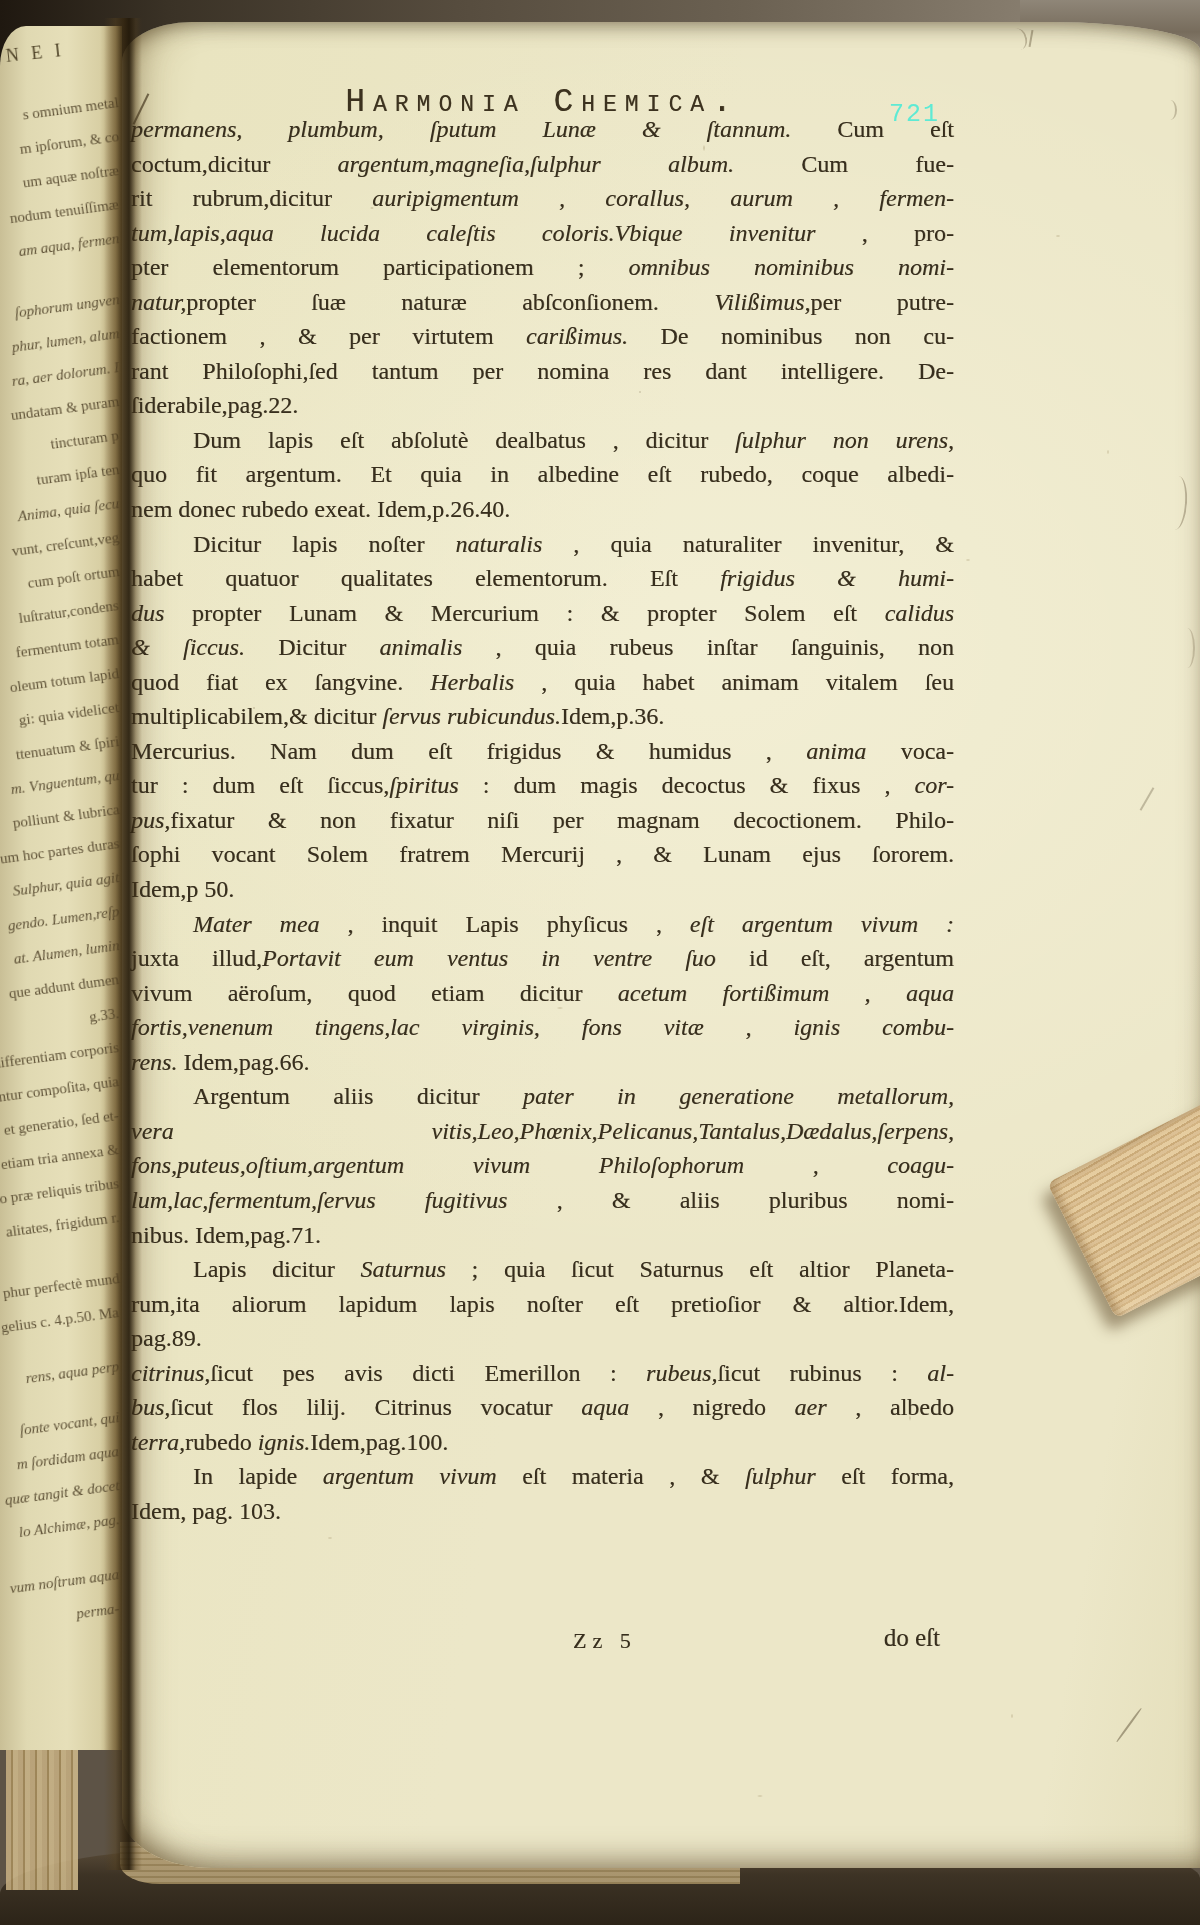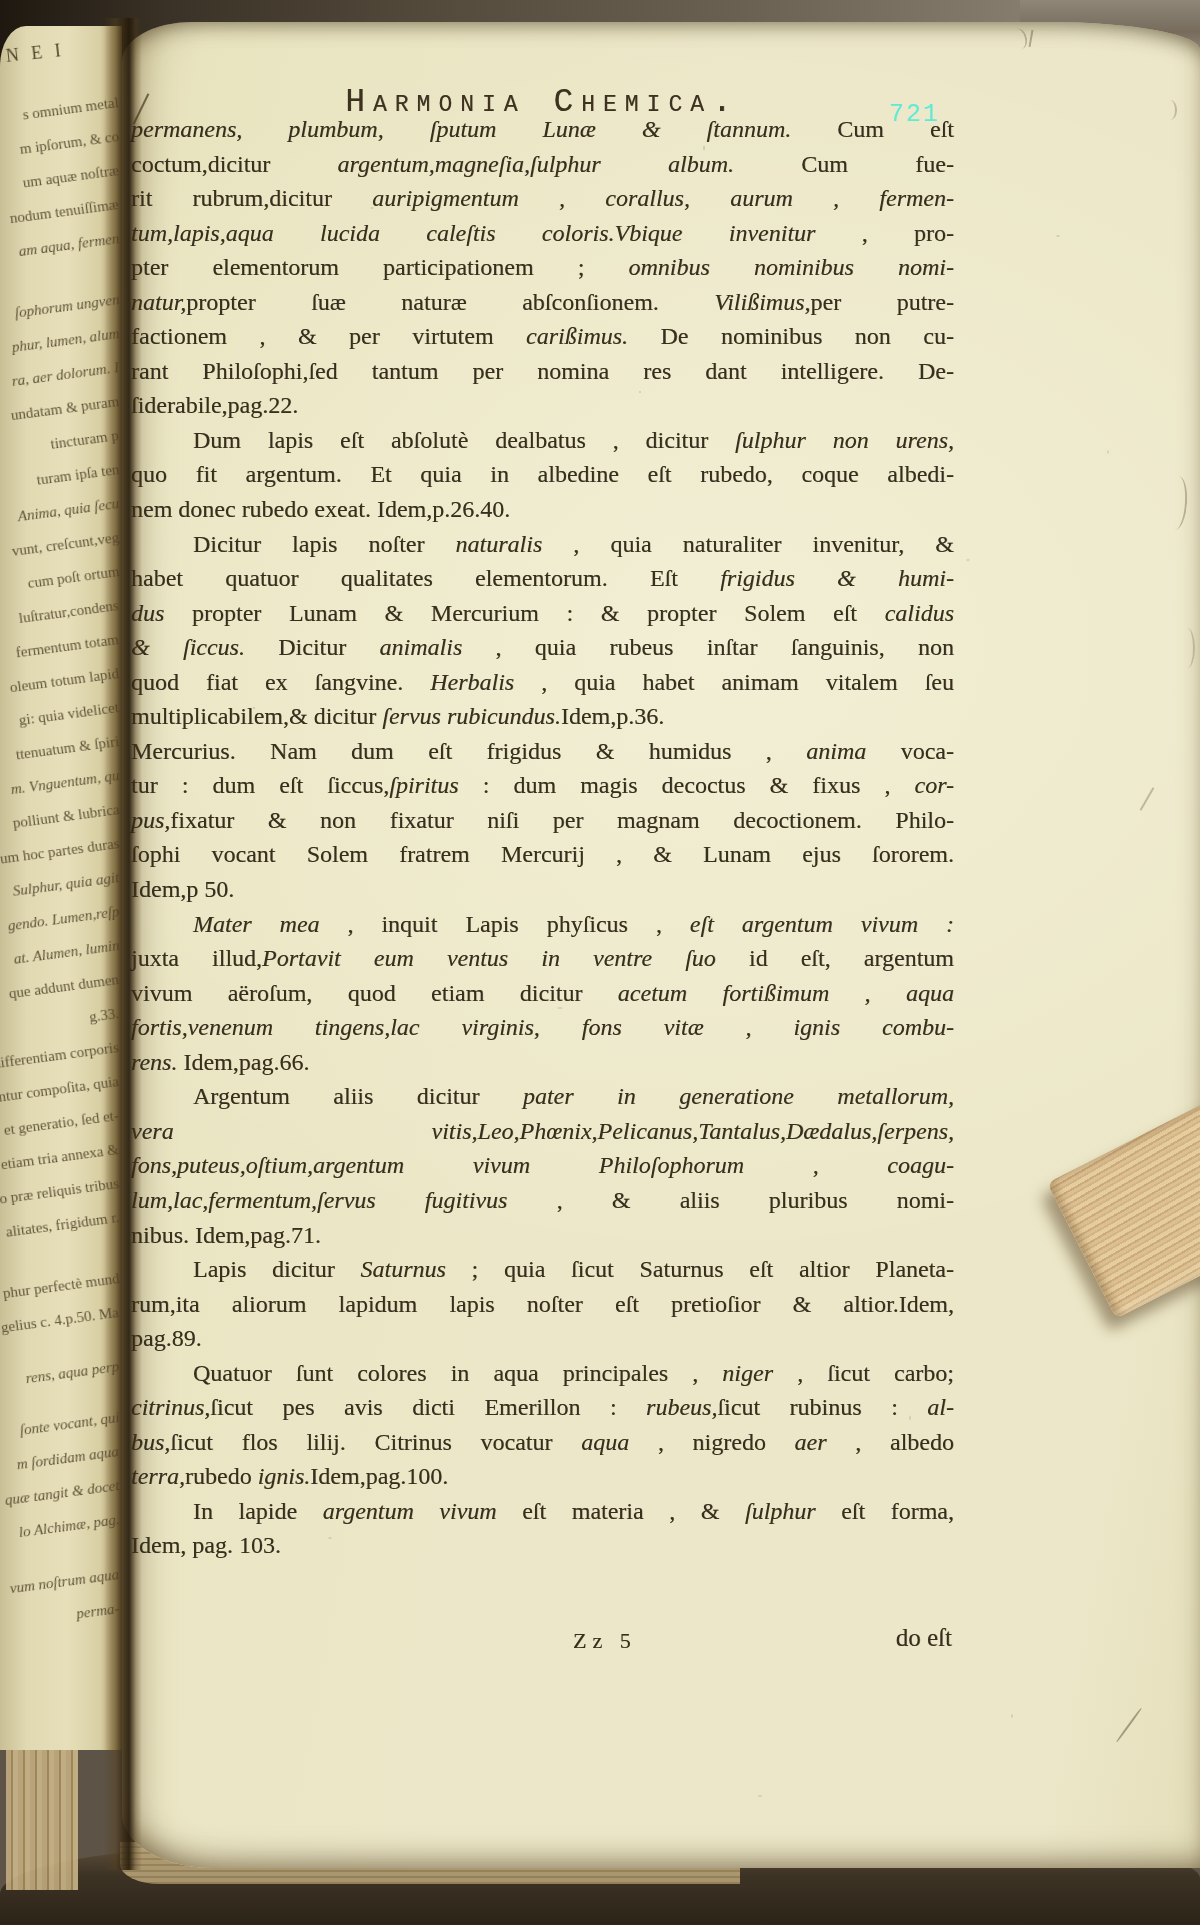--- a/index.html
+++ b/index.html
@@ -71,21 +71,21 @@
     font-size:24px;line-height:34.55px;color:#372e1d;
     text-shadow:.4px .3px .5px rgba(55,46,29,.45);}
   .tl{text-align:justify;text-align-last:justify;height:34.55px;overflow:visible;white-space:normal;}
   .tl.ind{text-indent:30px;padding-left:32px;}
   .tl.end{text-align-last:left;}
   .it{font-style:italic;}
 
   .sig-row{position:absolute;left:131px;top:1628px;width:823px;height:36px;z-index:4;
     font-size:25px;color:#372e1d;text-shadow:.4px .3px .5px rgba(55,46,29,.45);}
   .sig{position:absolute;left:442px;letter-spacing:6px;font-size:22px;}
-  .catch{position:absolute;right:2px;top:-4px;margin-left:36px;}
+  .catch{position:absolute;right:14px;top:-4px;margin-left:36px;}
 
   
   .bookmark{position:absolute;left:1068px;top:1118px;width:250px;height:152px;z-index:6;
     transform:rotate(-27deg);border-radius:8px;
     background:repeating-linear-gradient(-3deg,#dcc094 0 3px,#cbab79 3px 5px,#e6cda0 5px 9px,#d3b483 9px 11px);
     box-shadow:-12px 9px 14px rgba(90,68,36,.5), inset 5px 2px 8px rgba(126,96,54,.45),
                inset -4px -4px 10px rgba(255,240,210,.5);}
 
   
   .mark{position:absolute;z-index:7;pointer-events:none;}
@@ -196,21 +196,20 @@
       <div class="tl"><span class="it">fortis,venenum tingens,lac virginis, fons vitæ , ignis combu-</span></div>
       <div class="tl end"><span class="it">rens.</span><span> Idem,pag.66.</span></div>
       <div class="tl ind"><span>Argentum aliis dicitur </span><span class="it">pater in generatione metallorum,</span></div>
       <div class="tl"><span class="it">vera vitis,Leo,Phœnix,Pelicanus,Tantalus,Dædalus,ſerpens,</span></div>
       <div class="tl"><span class="it">fons,puteus,oſtium,argentum vivum Philoſophorum , coagu-</span></div>
       <div class="tl"><span class="it">lum,lac,fermentum,ſervus fugitivus</span><span> , &amp; aliis pluribus nomi-</span></div>
       <div class="tl end"><span>nibus. Idem,pag.71.</span></div>
       <div class="tl ind"><span>Lapis dicitur </span><span class="it">Saturnus</span><span> ; quia ſicut Saturnus eſt altior Planeta-</span></div>
       <div class="tl"><span>rum,ita aliorum lapidum lapis noſter eſt pretioſior &amp; altior.Idem,</span></div>
       <div class="tl end"><span>pag.89.</span></div>
-      <div class="tl ind"><span>Quatuor ſunt colores in aqua principales , </span><span class="it">niger</span><span> , ſicut carbo;</span></div>
       <div class="tl"><span class="it">citrinus,</span><span>ſicut pes avis dicti Emerillon : </span><span class="it">rubeus,</span><span>ſicut rubinus : </span><span class="it">al-</span></div>
       <div class="tl"><span class="it">bus,</span><span>ſicut flos lilij. Citrinus vocatur </span><span class="it">aqua</span><span> , nigredo </span><span class="it">aer</span><span> , albedo</span></div>
       <div class="tl end"><span class="it">terra,</span><span>rubedo </span><span class="it">ignis.</span><span>Idem,pag.100.</span></div>
       <div class="tl ind"><span>In lapide </span><span class="it">argentum vivum</span><span> eſt materia , &amp; </span><span class="it">ſulphur</span><span> eſt forma,</span></div>
       <div class="tl end"><span>Idem, pag. 103.</span></div>
     </div>
 
   <div class="sig-row">
     <span class="sig">Zz 5</span>
     <span class="catch">do eſt</span>

